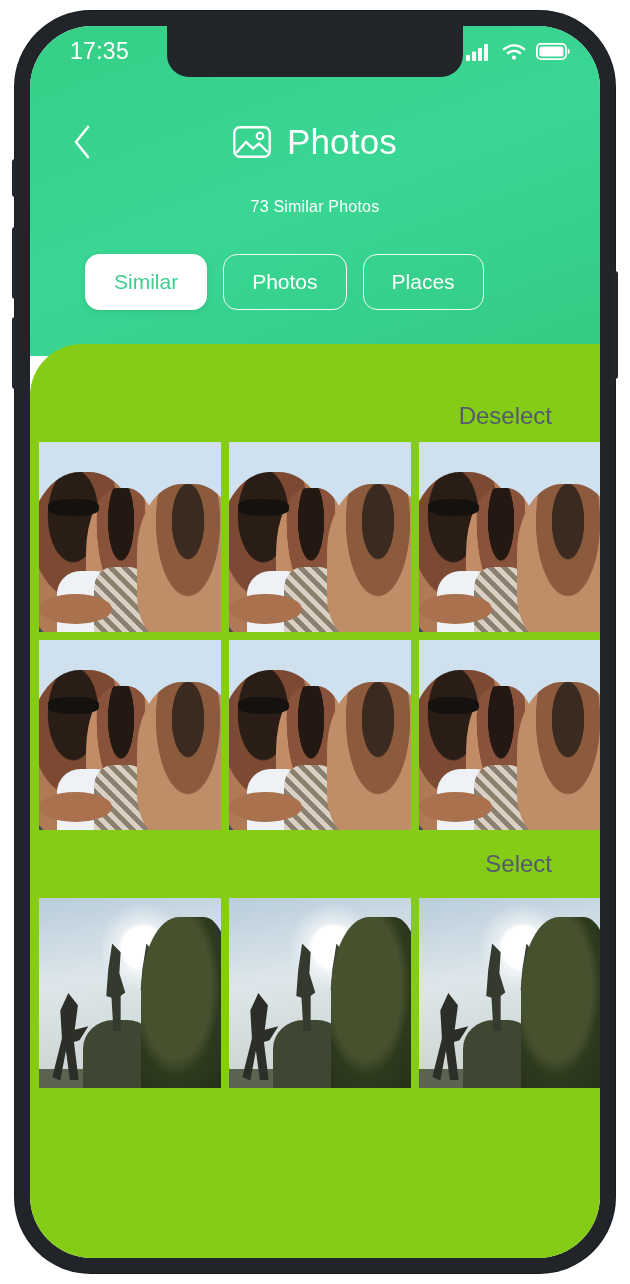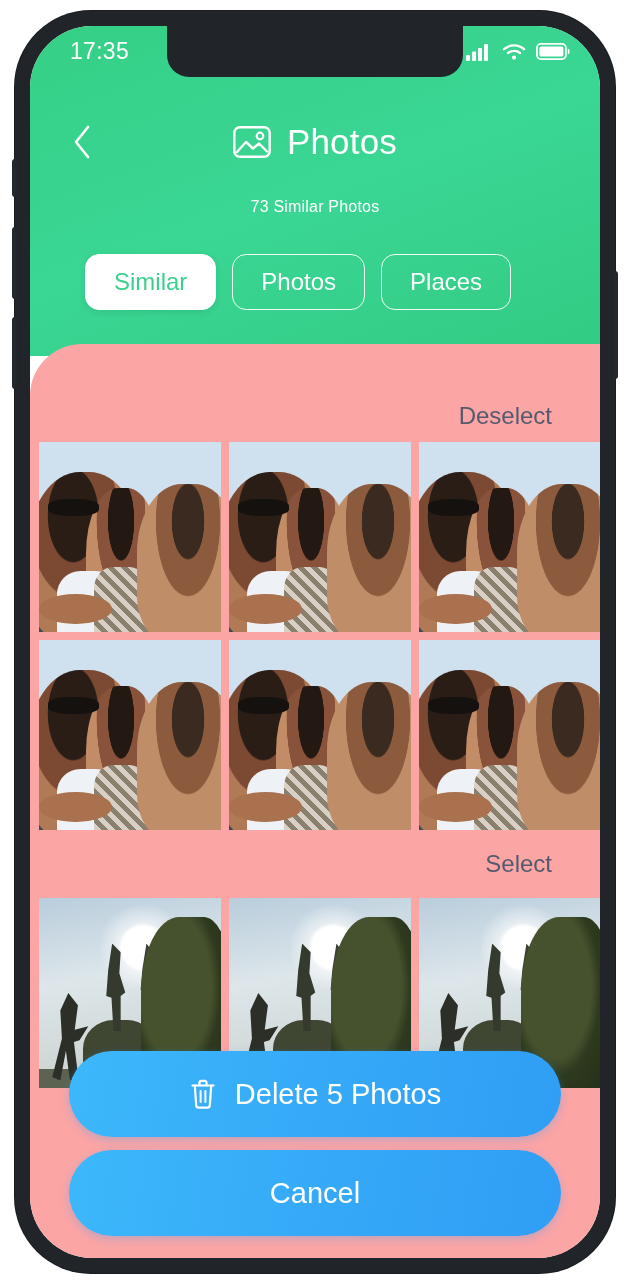--- a/index.html
+++ b/index.html
@@ -99,36 +99,36 @@
   #chip-row {
     position: absolute; left: 55px; top: 228px;
     display: flex; gap: 16px;
     white-space: nowrap;
   }
   .chip {
     height: 56px; padding: 0 28px;
     border-radius: 14px;
     border: 1.6px solid rgba(255,255,255,0.92);
     display: flex; align-items: center; justify-content: center;
-    color: #ffffff; font-size: 24px;
+    color: #ffffff; font-size: 21px;
     cursor: pointer;
     background: transparent;
   }
   .chip.active {
     background: #ffffff;
     border-color: #ffffff;
     color: #3ecf8e;
     box-shadow: 0 2px 7px rgba(0,0,0,0.09);
   }
 
   
   #content {
     position: absolute; left: 0; top: 318px;
     width: 100%; height: 914px;
-    background: #fca5a5;
+    background: #84cc16;
     border-top-left-radius: 52px;
     overflow: hidden;
     padding-left: 9px;
   }
 
   .section-action {
     height: 72px;
     display: flex; align-items: center; justify-content: flex-end;
     padding-right: 48px;
     color: #555a6e; font-size: 24px;
@@ -434,31 +434,15 @@
           <div class="hk-ground"></div>
             <div class="hk-rock"></div>
             <div class="hk-fig1"></div>
             <div class="hk-fig2"></div>
             <div class="hk-fig3"></div>
           <div class="sel-badge empty"></div>
         </div>
       </div>
     </div>
 
-    <div id="bottom-actions">
-      <div class="action-btn">
-        <span>
-          <svg width="28" height="32" viewBox="0 0 28 32">
-            <path d="M3.5 7.5h21" stroke="#fff" stroke-width="2.2" stroke-linecap="round"></path>
-            <path d="M10.5 7.5V4.6a1.8 1.8 0 0 1 1.8-1.8h3.4a1.8 1.8 0 0 1 1.8 1.8v2.9" stroke="#fff" stroke-width="2.2" fill="none" stroke-linecap="round"></path>
-            <path d="M5.8 7.5 L7.2 27.4a2.4 2.4 0 0 0 2.4 2.2h8.8a2.4 2.4 0 0 0 2.4-2.2L22.2 7.5" stroke="#fff" stroke-width="2.2" fill="none" stroke-linecap="round" stroke-linejoin="round"></path>
-            <path d="M11.6 13v11M16.4 13v11" stroke="#fff" stroke-width="2" stroke-linecap="round"></path>
-          </svg>
-        </span>
-        <span>Delete 5 Photos</span>
-      </div>
-      <div class="action-btn">
-        <span>Cancel</span>
-      </div>
-    </div>
 
   </div>
 </div>
 
 </body></html>

